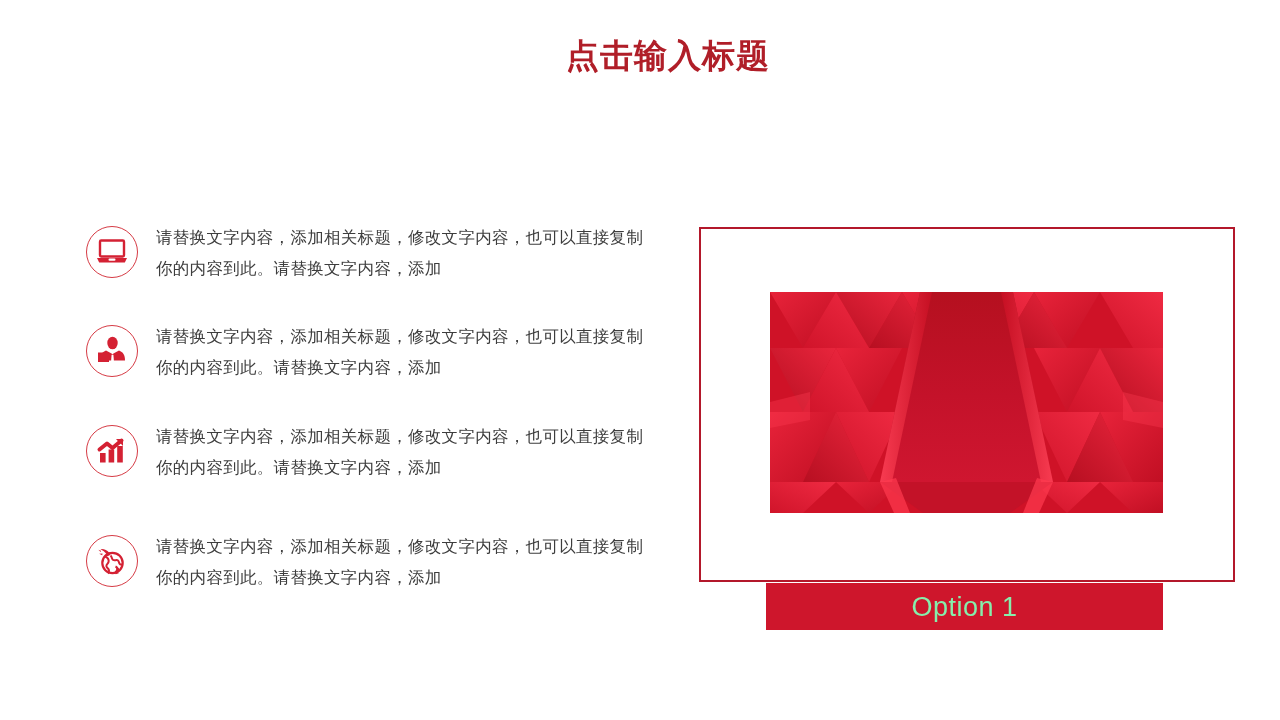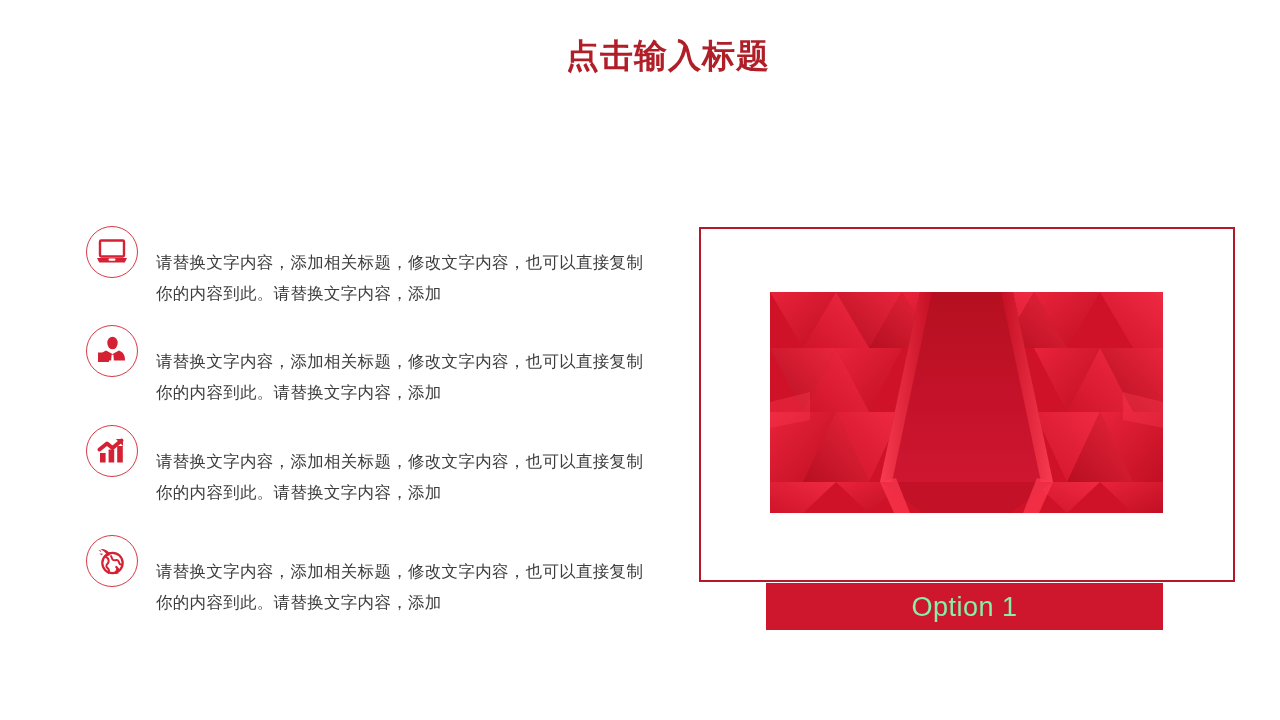--- a/index.html
+++ b/index.html
@@ -65,21 +65,20 @@
   .icon-circle svg { display: block; }
 
   .bullet-text {
     margin-left: 18px;
     font-size: 16.5px;
     line-height: 31px;
     color: #3d3d3d;
     font-family: "DejaVu Sans", "Liberation Sans", sans-serif;
     letter-spacing: 0.3px;
     width: 495px;
-    margin-top: 25px;
   }
 
   
   .right-panel {
     position: absolute;
     left: 699px;
     top: 227px;
     width: 536px;
     height: 355px;
     border: 2px solid #b3182b;

